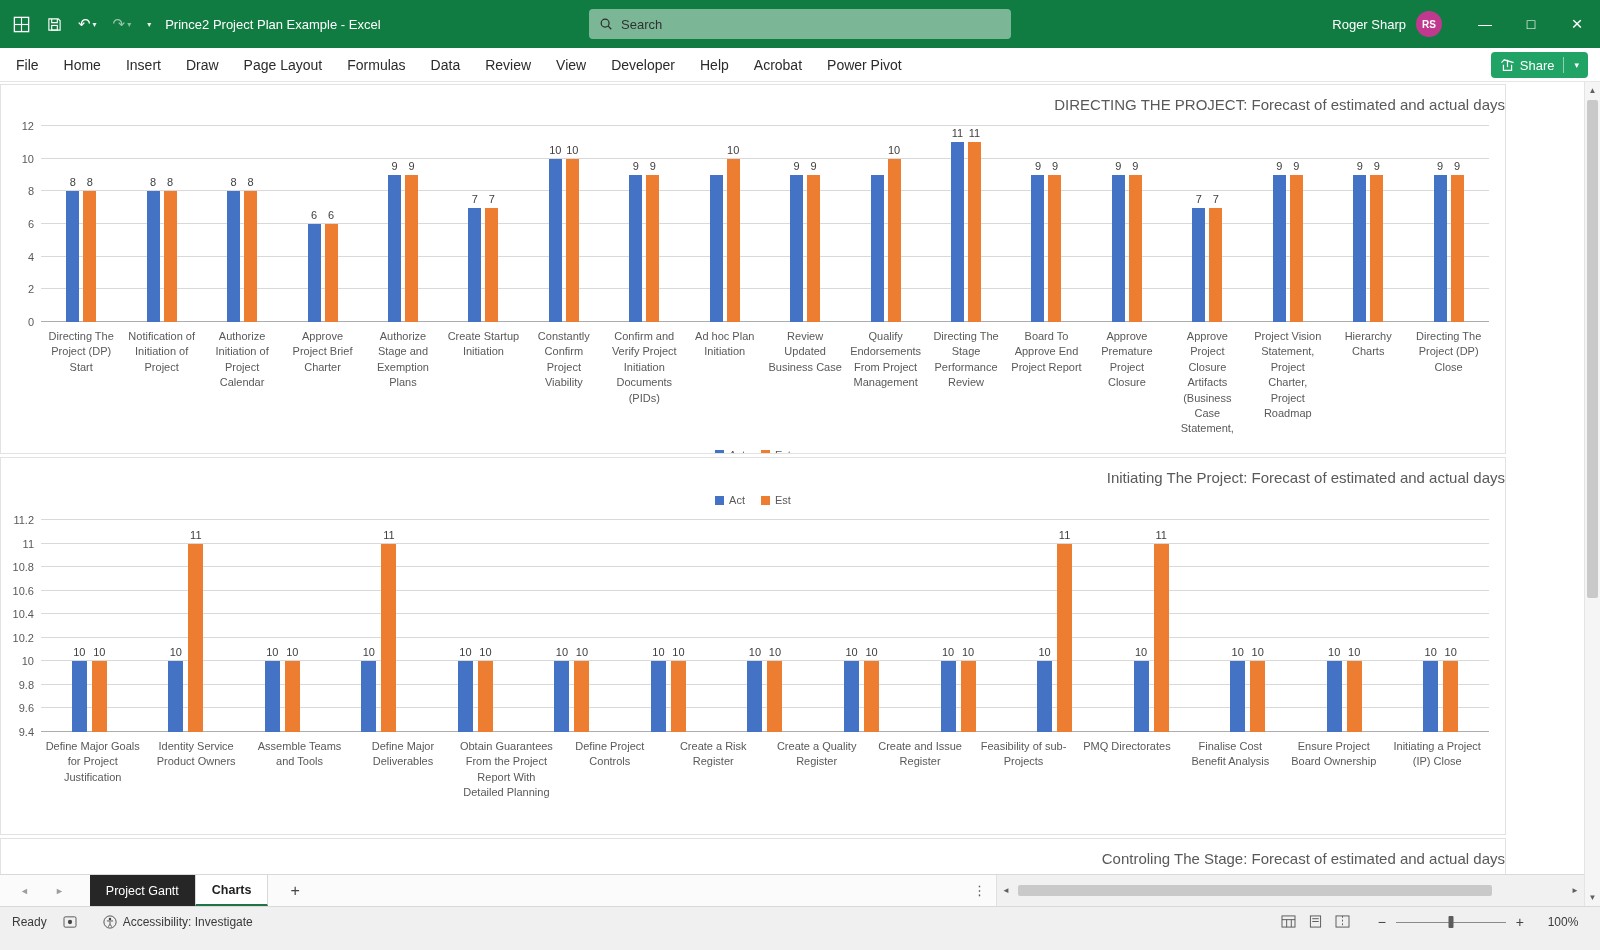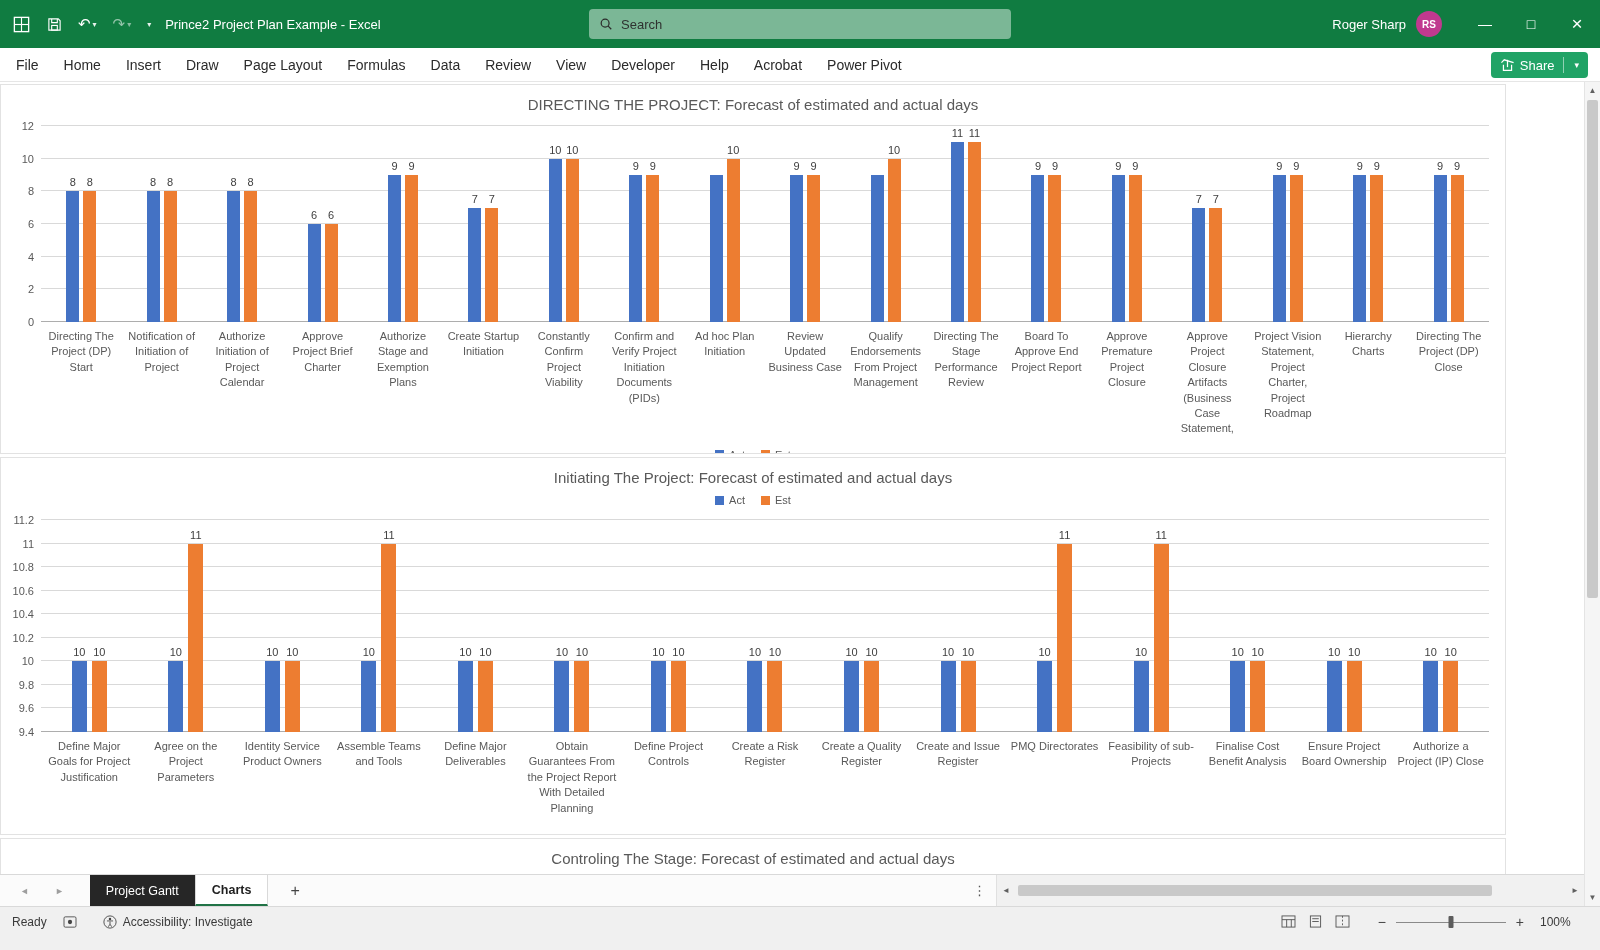--- a/index.html
+++ b/index.html
@@ -35,21 +35,21 @@
   .share .lbl { margin:0 4px 0 6px; }
   .sdiv { width:1px; height:16px; background:rgba(255,255,255,.5); margin:0 5px; }
   .sdd { font-size:9px; padding:0 5px; }
 
   
   .content { position:absolute; top:82px; left:0; width:1584px; height:792px; overflow:hidden; background:#fff; padding-top:2px; }
   .chart { width:1506px; background:#fff; border:1px solid #E2E2E2; margin-bottom:3px; padding-top:10px; overflow:hidden; }
   .chart.c0 { height:370px; }
   .chart.c1 { height:378px; }
   .chart.c2 { height:150px; }
-  .chart-title { text-align:center; font-size:15px; color:#595959; line-height:19px; }
+  .chart-title { text-align:right; font-size:15px; color:#595959; line-height:19px; }
   .chart-body { display:flex; padding-right:16px; }
   .c0 .chart-body { margin-top:12px; }
   .c1 .chart-body { margin-top:14px; }
   .yaxis { width:40px; position:relative; flex:none; }
   .ytick { position:absolute; right:7px; transform:translateY(50%); font-size:11px; color:#595959; }
   .plot { flex:1; position:relative; }
   .gridline { position:absolute; left:0; right:0; height:1px; background:#D9D9D9; }
   .gridline.baseline { background:#ADADAD; }
   .groups { position:absolute; left:0; right:0; top:0; bottom:0; display:flex; }
   .group { flex:1; display:flex; align-items:flex-end; justify-content:center; }
@@ -93,21 +93,21 @@
   .sb-access { margin-left:26px; display:inline-flex; align-items:center; gap:6px; }
   .sb-right { margin-left:auto; display:flex; align-items:center; }
   .viewicons { display:flex; align-items:center; gap:12px; margin-right:28px; }
   .viewicons span { display:inline-flex; }
   .zoomctl { display:flex; align-items:center; gap:10px; }
   .zbtn { font-size:14px; color:#444; }
   .zslider { width:110px; height:14px; position:relative; display:inline-block; }
   .zline { position:absolute; top:7px; left:0; right:0; height:1px; background:#8a8a8a; }
   .znotch { position:absolute; top:4px; left:50%; width:1px; height:7px; background:#8a8a8a; }
   .zthumb { position:absolute; top:1px; left:50%; transform:translateX(-50%); width:5px; height:12px; background:#5c5c5c; border-radius:1px; }
-  .zpct { width:46px; text-align:left; margin:0 14px 0 16px; }
+  .zpct { width:46px; text-align:center; margin:0 14px 0 16px; }
 </style>
 </head>
 <body>
 
 <div class="titlebar">
   <div class="qat">
     <span class="qbtn">
       <svg width="19" height="19" viewBox="0 0 20 20">
         <rect x="2.5" y="2.5" width="15" height="15" fill="none" stroke="#fff" stroke-width="1.4"></rect>
         <line x1="10" y1="2.5" x2="10" y2="17.5" stroke="#fff" stroke-width="1.2"></line>
@@ -529,34 +529,33 @@
               </div>
               <div class="bar" style="height: 33.3333%; width: 15px; background: rgb(237, 125, 49);">
                 <span class="dl">10</span>
               </div>
             </div>
           </div>
         </div>
       </div>
       <div class="cats">
         <div class="cat">Define Major Goals for Project Justification</div>
-        <div class="cat">Agree on the Project Parameters</div>
         <div class="cat">Identity Service Product Owners</div>
         <div class="cat">Assemble Teams and Tools</div>
         <div class="cat">Define Major Deliverables</div>
         <div class="cat">Obtain Guarantees From the Project Report With Detailed Planning</div>
         <div class="cat">Define Project Controls</div>
         <div class="cat">Create a Risk Register</div>
         <div class="cat">Create a Quality Register</div>
         <div class="cat">Create and Issue Register</div>
+        <div class="cat">Feasibility of sub-Projects</div>
         <div class="cat">PMQ Directorates</div>
-        <div class="cat">Feasibility of sub-Projects</div>
         <div class="cat">Finalise Cost Benefit Analysis</div>
         <div class="cat">Ensure Project Board Ownership</div>
-        <div class="cat">Authorize a Project (IP) Close</div>
+        <div class="cat">Initiating a Project (IP) Close</div>
       </div>
     </div>
   <div class="chart c2">
       <div class="chart-title">Controling The Stage: Forecast of estimated and actual days</div>
     </div>
 </div>
 
 <div class="vscroll">
   <span class="arr up">▲</span>
   <div class="vthumb"></div>

